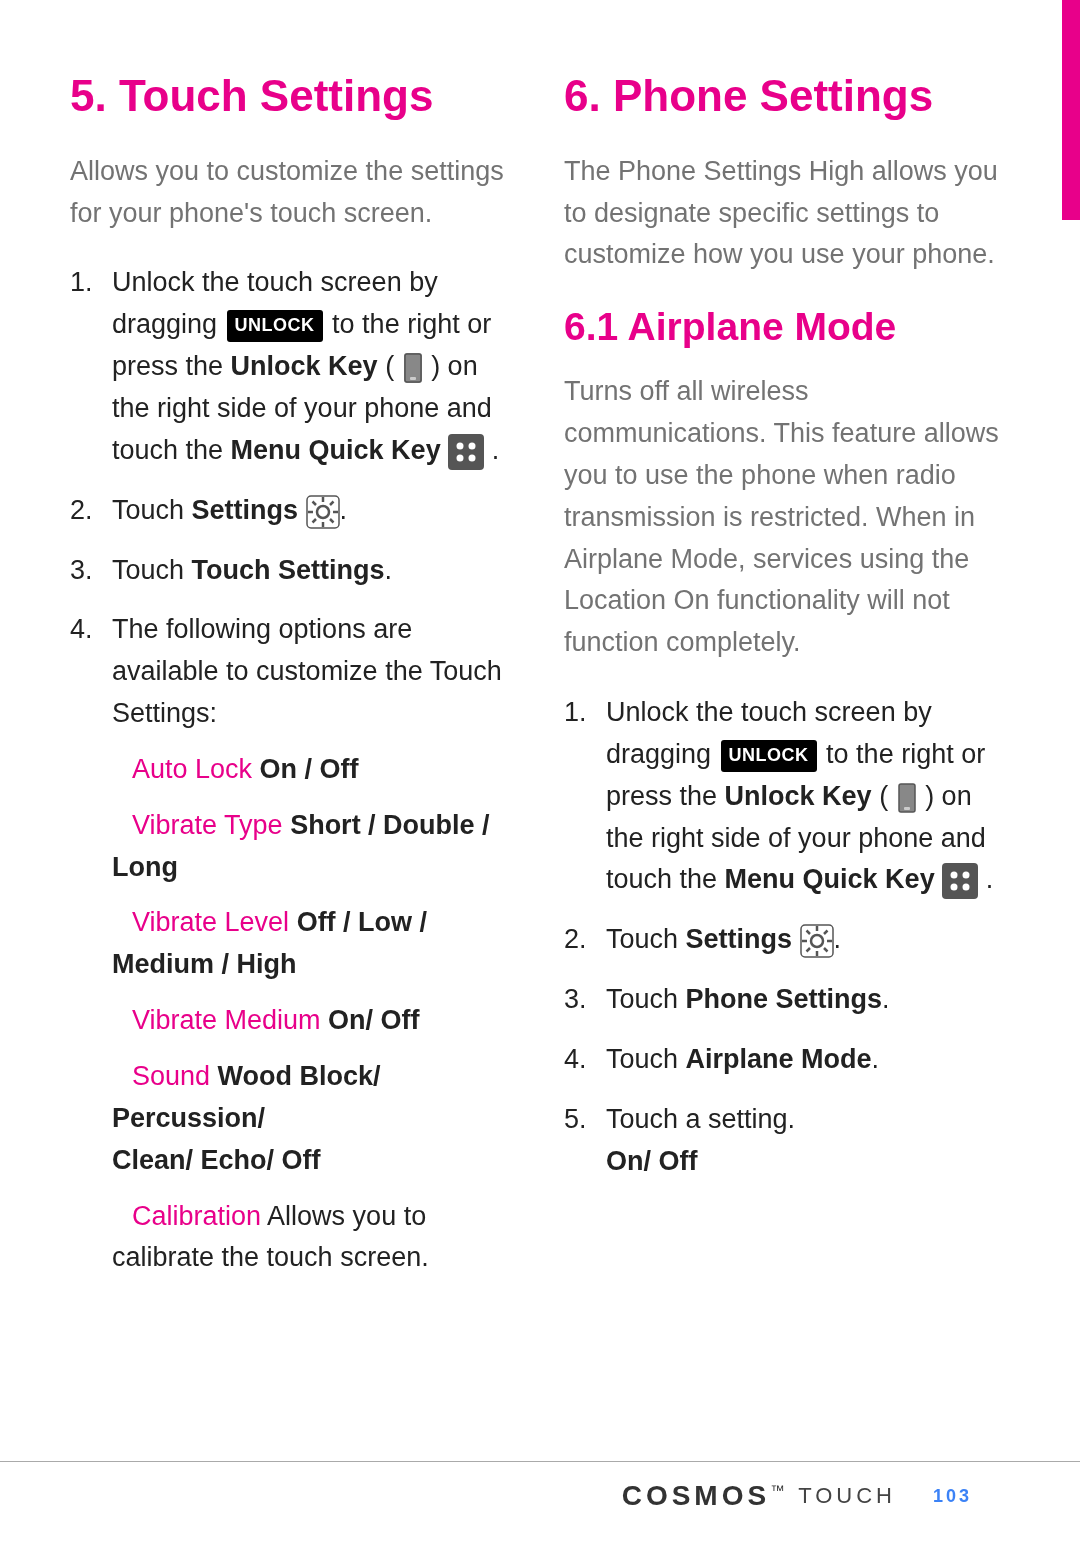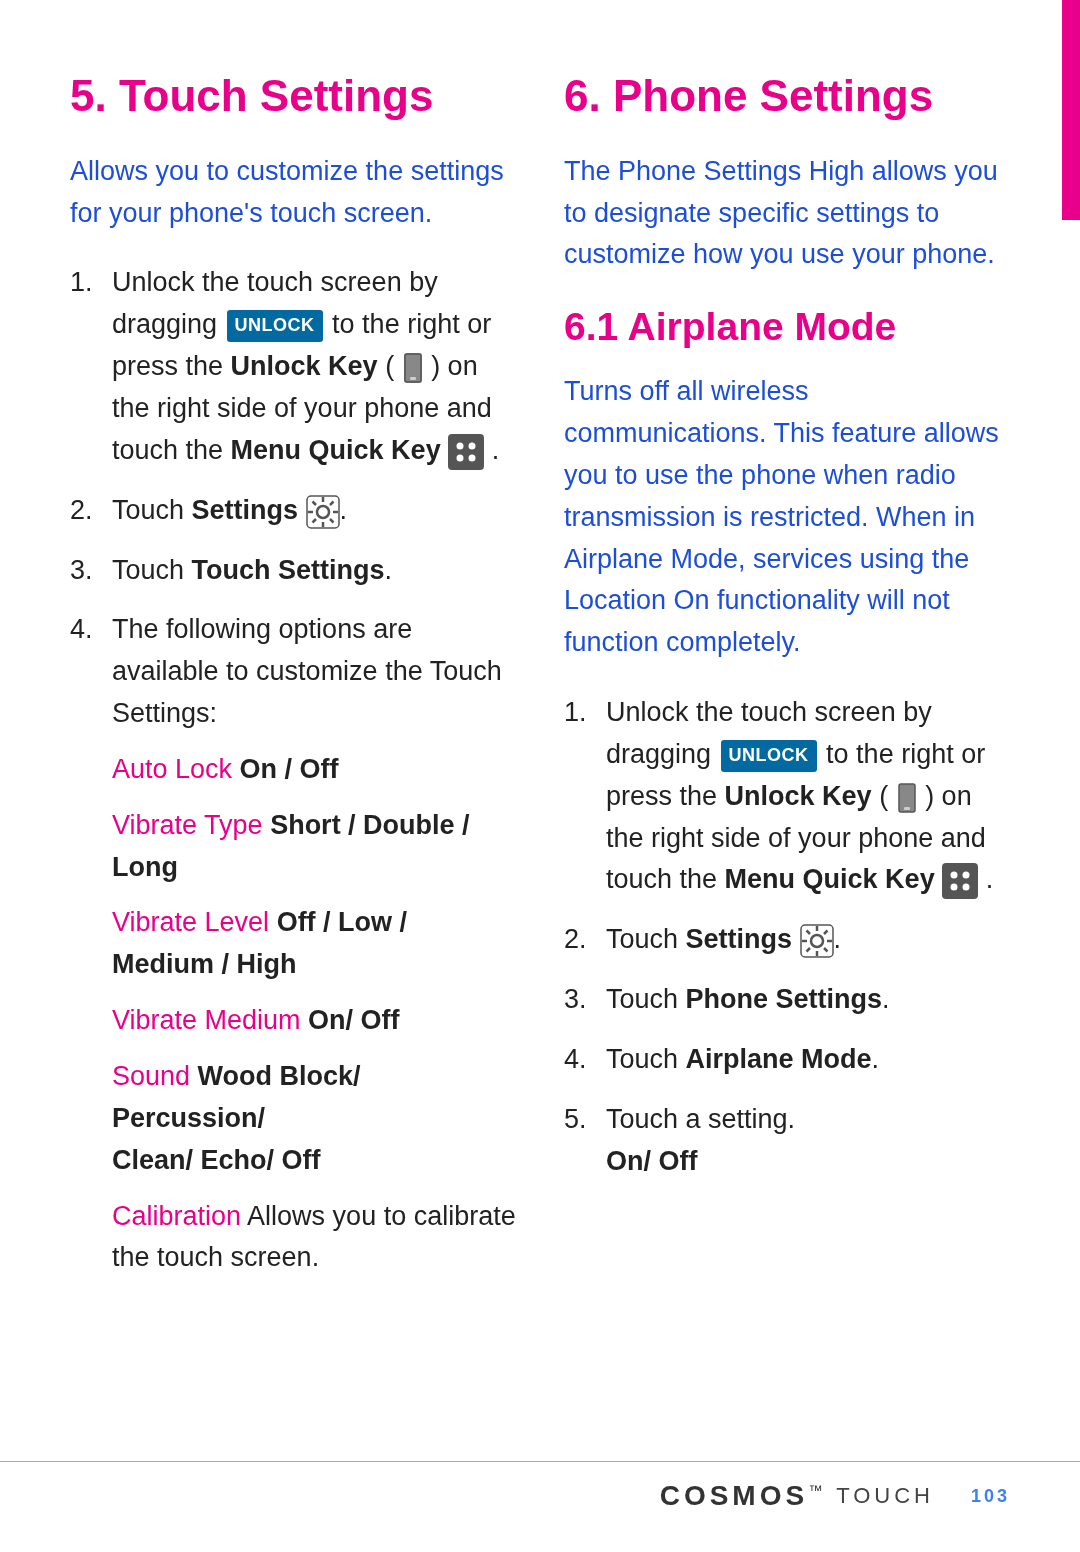--- a/index.html
+++ b/index.html
@@ -63,21 +63,21 @@
       font-weight: bold;
       color: #e8008a;
       margin-bottom: 20px;
       margin-top: 10px;
       line-height: 1.2;
     }
 
     .intro-text {
       font-size: 27px;
       line-height: 1.55;
-      color: #1d4ed8;
+      color: #737373;
       margin-bottom: 28px;
     }
 
     .numbered-list {
       list-style: none;
       padding: 0;
     }
 
     .numbered-list > li {
       font-size: 27px;
@@ -99,26 +99,27 @@
     }
 
     .list-content {
       flex: 1;
       font-size: 27px;
       line-height: 1.55;
     }
 
     .highlight-pink {
       color: #e8008a;
+      margin-left: 20px;
     }
 
     
     .inline-badge {
       display: inline-block;
-      background: #0369a1;
+      background: #000000;
       color: #fff;
       font-size: 18px;
       padding: 2px 8px;
       border-radius: 3px;
       letter-spacing: 0.5px;
       vertical-align: middle;
       font-weight: bold;
       margin: 0 2px;
     }
 
@@ -143,21 +144,21 @@
       font-size: 27px;
       line-height: 1.55;
     }
 
     
     .footer {
       position: absolute;
       bottom: 40px;
       left: 0;
       right: 0;
-      padding: 0 70px;
+      padding: 0 108px;
       border-top: 1.5px solid #aaa;
       padding-top: 18px;
       display: flex;
       justify-content: flex-end;
       align-items: center;
     }
 
     .footer-brand {
       font-size: 26px;
       letter-spacing: 3px;

